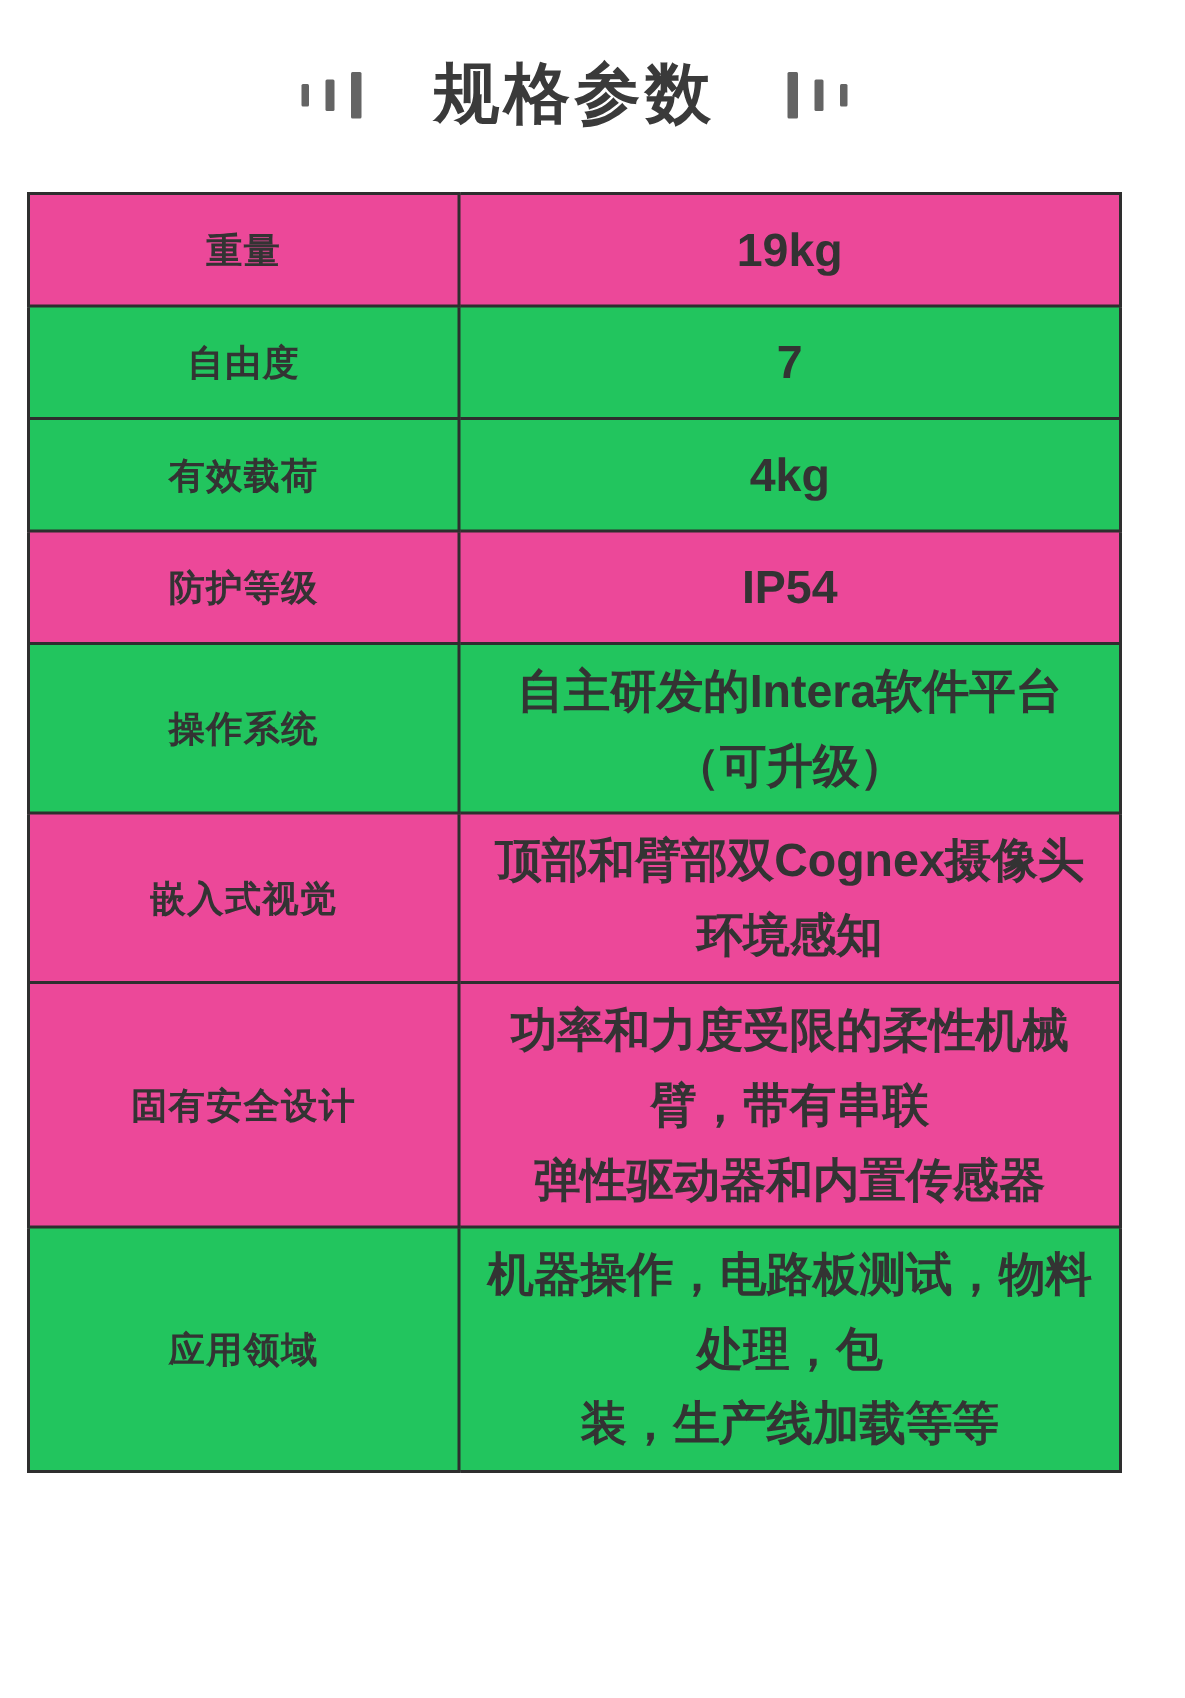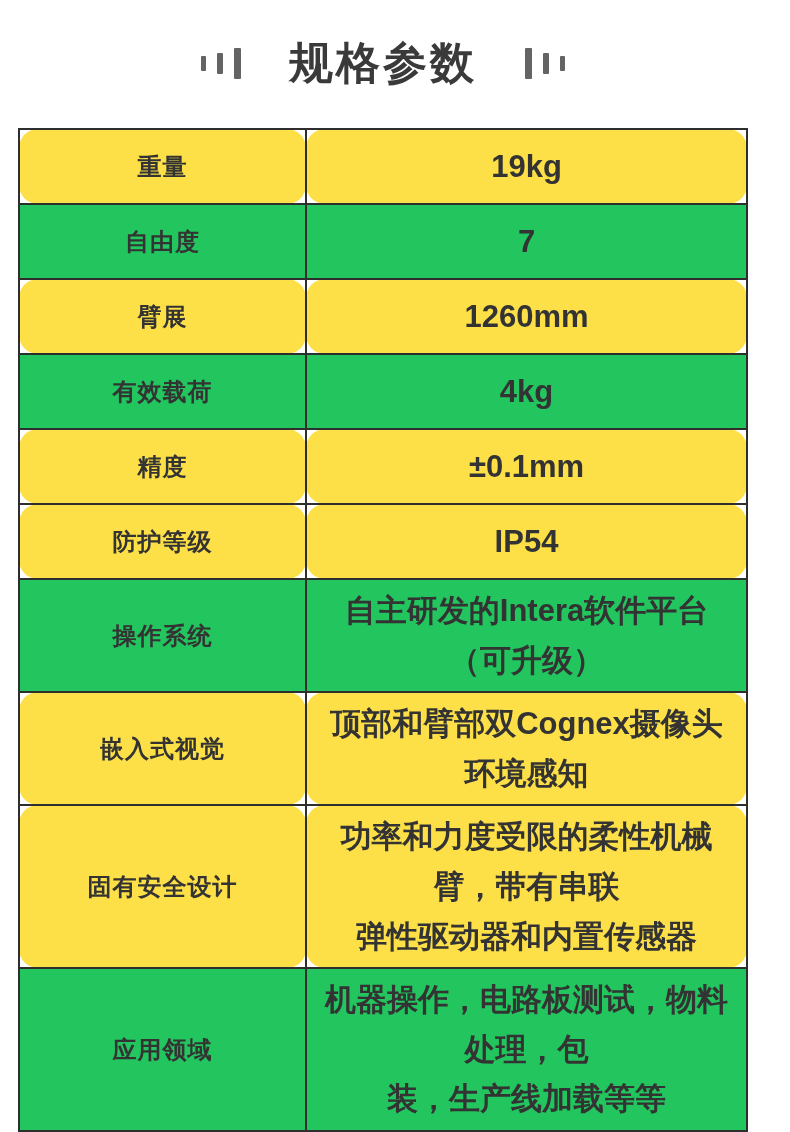--- a/index.html
+++ b/index.html
@@ -65,21 +65,21 @@
   .spec-table td.label {
     width: 287px;
     font-size: 24px;
     letter-spacing: 1px;
   }
   .spec-table td.value {
     font-size: 31px;
     white-space: pre-line;
     line-height: 1.6;
   }
-  tr.alt td { background: #fde047; border-radius: 19px; }
+  tr.alt td { background: #ec4899; }
   tr.h-single { height: 75px; }
   tr.h-double { height: 94px; }
 </style>
 </head>
 <body>
 
 <div class="page">
 
   <div class="header">
     <span class="deco">
@@ -98,31 +98,23 @@
   <table class="spec-table">
     <tbody>
       <tr class="alt h-single">
         <td class="label">重量</td>
         <td class="value">19kg</td>
       </tr>
       <tr class="h-single">
         <td class="label">自由度</td>
         <td class="value">7</td>
       </tr>
-      <tr class="alt h-single">
-        <td class="label">臂展</td>
-        <td class="value">1260mm</td>
-      </tr>
       <tr class="h-single">
         <td class="label">有效载荷</td>
         <td class="value">4kg</td>
-      </tr>
-      <tr class="alt h-single">
-        <td class="label">精度</td>
-        <td class="value">±0.1mm</td>
       </tr>
       <tr class="alt h-single">
         <td class="label">防护等级</td>
         <td class="value">IP54</td>
       </tr>
       <tr class="h-double">
         <td class="label">操作系统</td>
         <td class="value">自主研发的Intera软件平台
 （可升级）</td>
       </tr>

